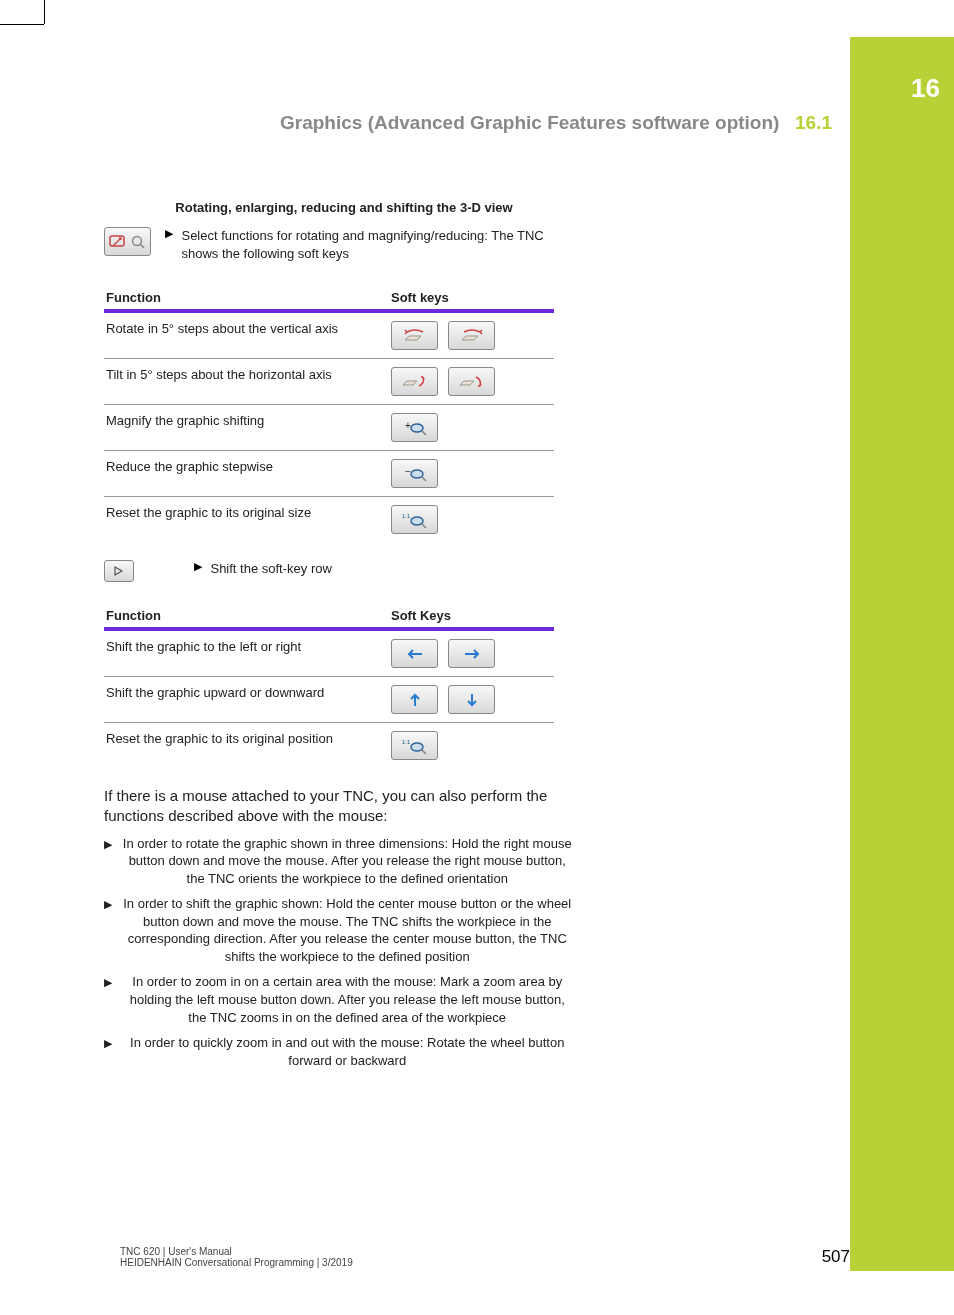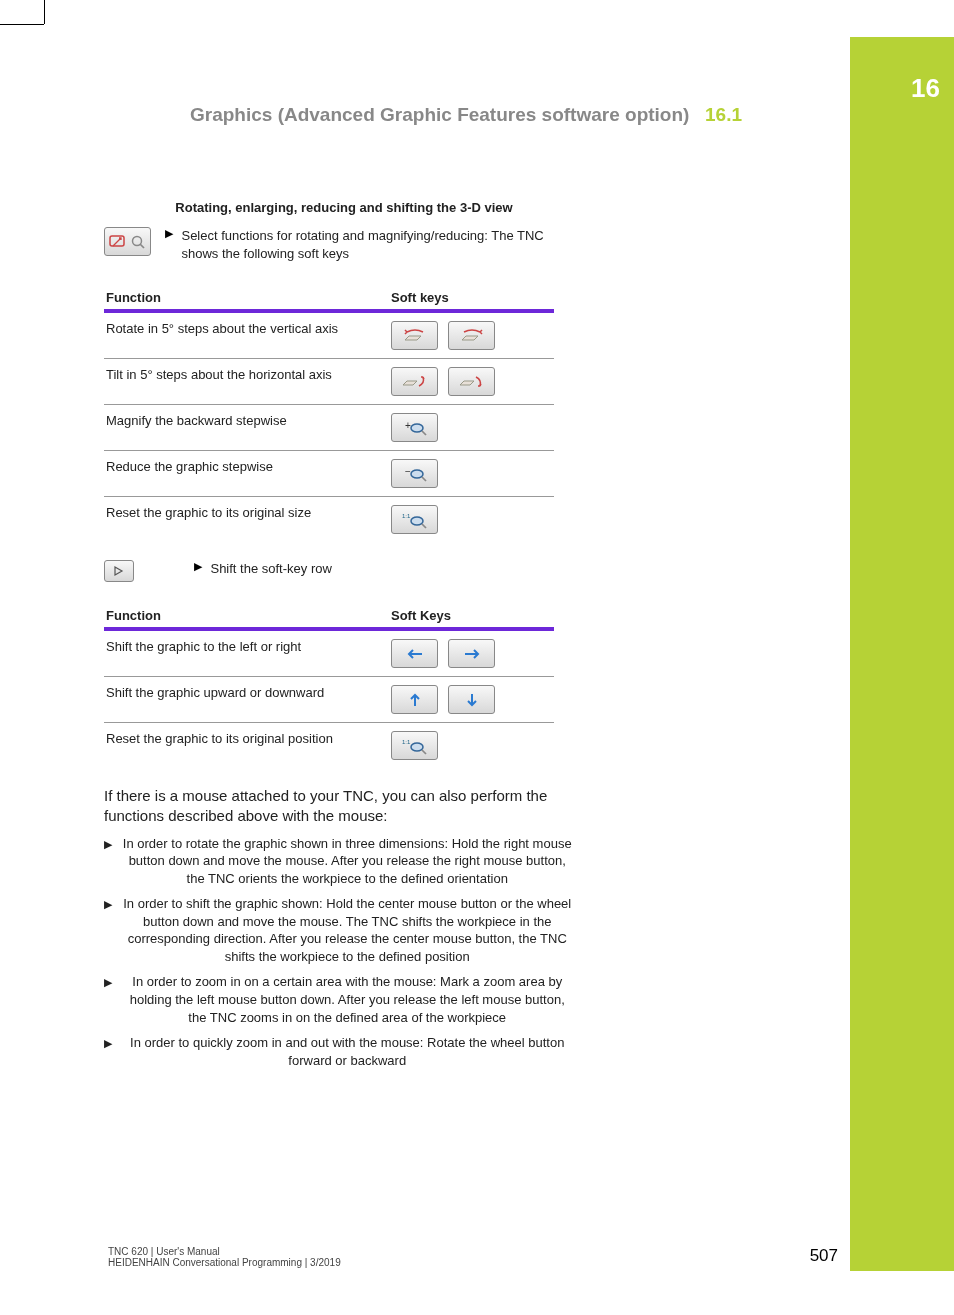--- a/index.html
+++ b/index.html
@@ -28,24 +28,24 @@
     position: absolute;
     right: 14px;
     top: 36px;
     color: #fff;
     font-size: 26px;
     font-weight: bold;
   }
 
   .page-header {
     position: absolute;
-    top: 104px;
+    top: 112px;
     left: 100px;
     width: 732px;
-    text-align: center;
+    text-align: right;
   }
   .page-header .title {
     font-size: 19px;
     font-weight: bold;
     color: #888;
   }
   .page-header .sec {
     font-size: 19px;
     font-weight: bold;
     color: #b6d236;
@@ -113,25 +113,25 @@
 
   .mouse-intro { font-size: 15px; line-height: 1.35; margin: 14px 0 8px 0; width: 470px; }
   ul.mouse-list { list-style: none; width: 470px; }
   ul.mouse-list li { display: flex; gap: 8px; margin-bottom: 8px; line-height: 1.35; }
   ul.mouse-list .marker { font-size: 11px; padding-top: 2px; }
   ul.mouse-list .txt { flex: 1; text-align: center; }
 
   .footer {
     position: absolute;
     bottom: 47px;
-    left: 108px;
+    left: 120px;
     width: 730px;
     display: flex;
     justify-content: space-between;
-    align-items: flex-start;
+    align-items: center;
     font-size: 10px;
     color: #444;
   }
   .footer .page-no { font-size: 17px; font-weight: normal; color: #000; }
 
   svg { display: block; }
 </style>
 </head>
 <body>
 
@@ -213,21 +213,21 @@
               <svg width="32" height="20" viewBox="0 0 32 20">
                 <path d="M4 13 L14 13 L18 9 L8 9 Z" fill="#e8e0d8" stroke="#998" stroke-width="1"></path>
                 <path d="M20 5 Q26 8 24 14" fill="none" stroke="#c44" stroke-width="1.5"></path>
                 <path d="M24 14 L22 14 M24 14 L25 12" stroke="#c44" stroke-width="1.5"></path>
               </svg>
             </span>
           </div>
         </td>
       </tr>
       <tr>
-        <td>Magnify the backward stepwise</td>
+        <td>Magnify the graphic shifting</td>
         <td>
           <div class="key-group">
             <span class="btn">
               <svg width="32" height="20" viewBox="0 0 32 20">
                 <text x="6" y="11" font-size="10" fill="#333">+</text>
                 <ellipse cx="18" cy="10" rx="6" ry="4" fill="#cde" stroke="#369" stroke-width="1.5"></ellipse>
                 <line x1="23" y1="13" x2="27" y2="17" stroke="#888" stroke-width="1.7"></line>
               </svg>
             </span>
           </div>

